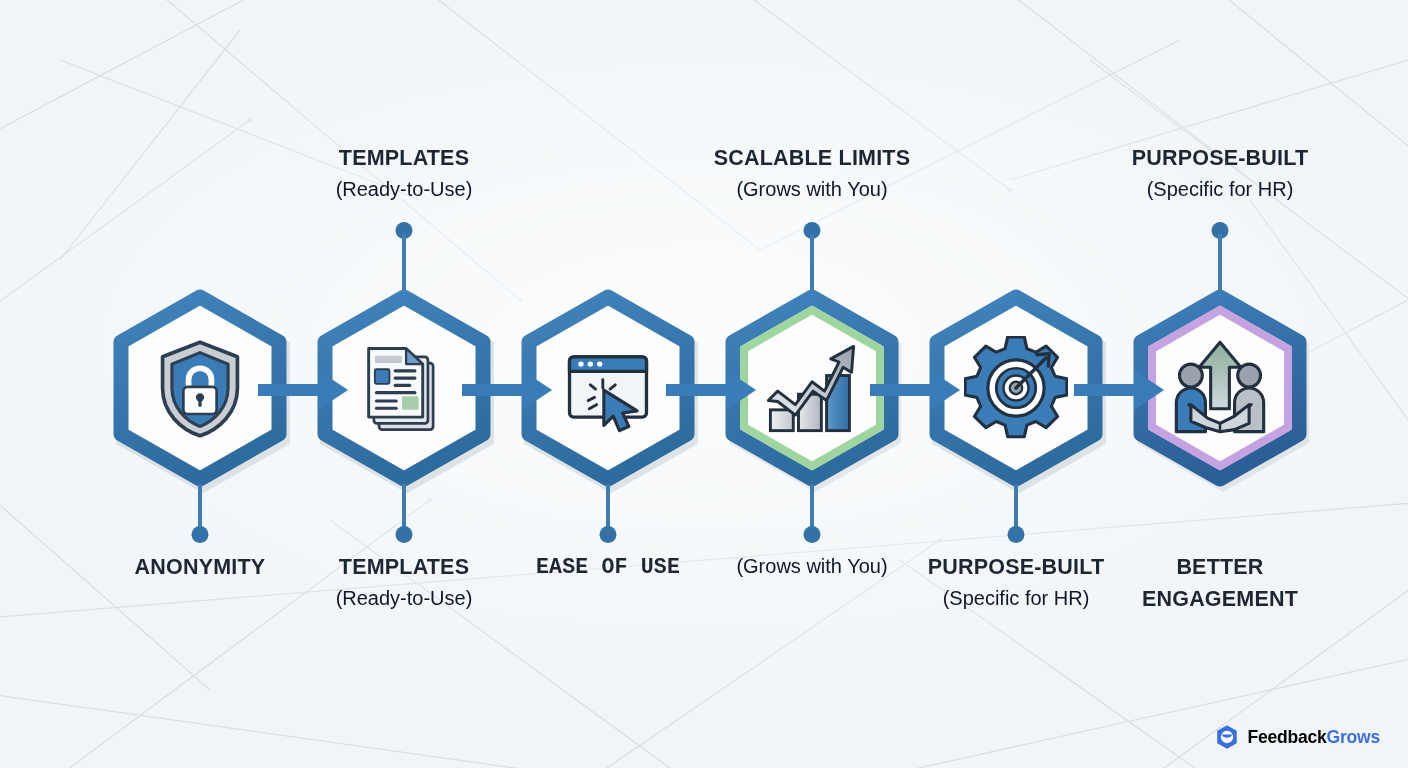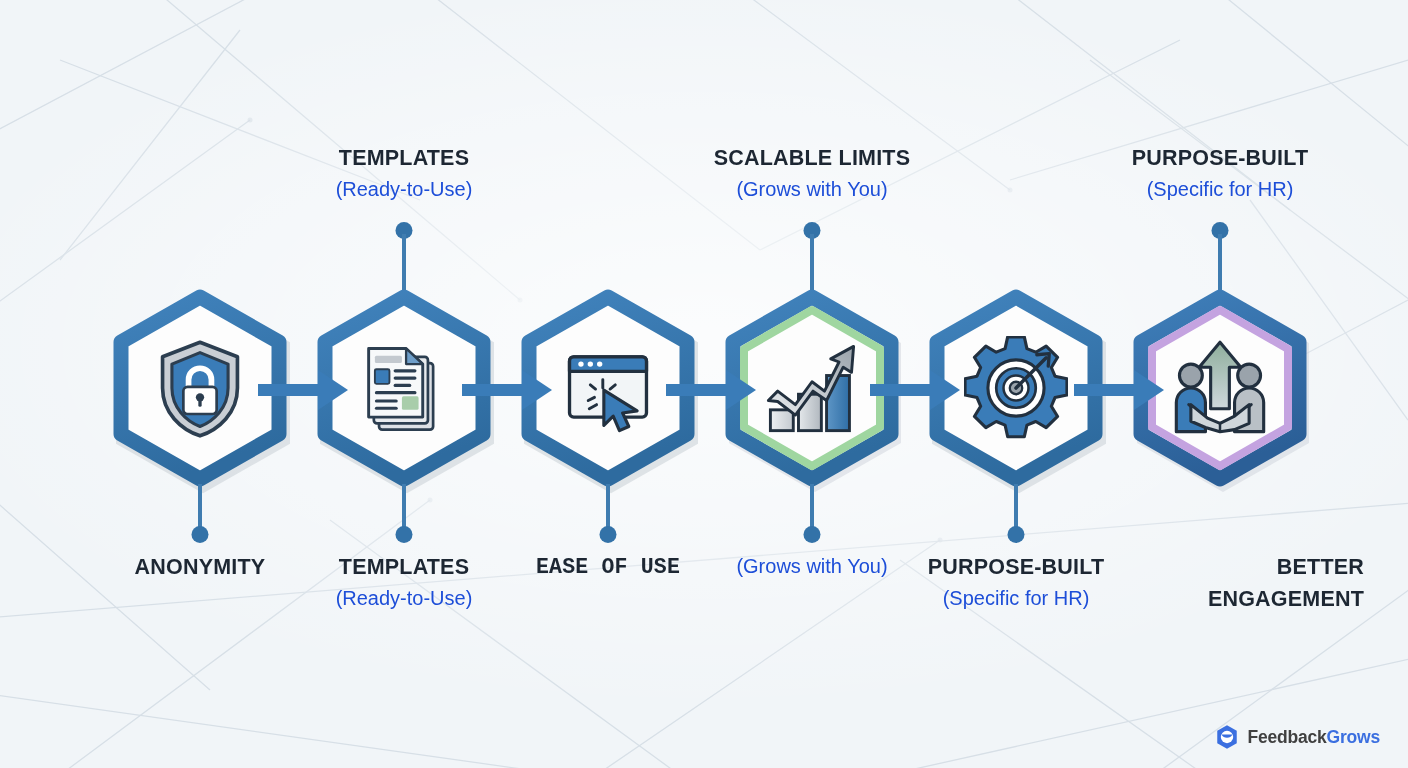--- a/index.html
+++ b/index.html
@@ -103,21 +103,21 @@
   .label .title {
     font-weight: bold;
     font-size: 21.5px;
     letter-spacing: 0.2px;
     color: #1d2733;
     line-height: 1.5;
     white-space: pre-line;
   }
   .label .sub {
     font-size: 20px;
-    color: #1d4ed8;
+    color: #0f172a;
     line-height: 1.5;
     white-space: pre-line;
   }
 
   
   #logo {
     position: absolute;
     right: 28px;
     bottom: 18px;
     display: flex;
@@ -129,21 +129,21 @@
     width: 26px;
     height: 26px;
     flex: none;
   }
   #logo .logo-text {
     font-size: 17.5px;
     font-weight: bold;
     letter-spacing: -0.2px;
     white-space: nowrap;
   }
-  #logo .logo-a { color: #404040; }
+  #logo .logo-a { color: #000000; }
   #logo .logo-b { color: #3b6fe0; }
 </style>
 </head>
 <body>
 
 <svg id="bg-texture" viewBox="0 0 1408 768" preserveAspectRatio="none">
   <g stroke="#d3dce4" stroke-width="1.3" fill="none" opacity="0.85">
     <path d="M-40 150 L300 -30"></path>
     <path d="M120 -40 L520 300"></path>
     <path d="M400 -30 L760 250"></path>
@@ -440,21 +440,21 @@
   <div class="label" style="left:492px; top:551px; width:232px;font-family:Liberation Mono, monospace;">
     <div class="title">EASE OF USE</div>
   </div>
   <div class="label" style="left:700px; top:551px; width:224px;">
     <div class="sub">(Grows with You)</div>
   </div>
   <div class="label" style="left:898px; top:551px; width:236px;">
     <div class="title">PURPOSE-BUILT</div>
     <div class="sub">(Specific for HR)</div>
   </div>
-  <div class="label" style="left:1132px; top:551px; width:232px;text-align:right;">
+  <div class="label" style="left:1104px; top:551px; width:232px;">
     <div class="title">BETTER
 ENGAGEMENT</div>
   </div>
 
 </div>
 
 <div id="logo">
   <svg class="logo-mark" viewBox="0 0 40 40">
     <path d="M20 2 L35 10.5 L35 29.5 L20 38 L5 29.5 L5 10.5 Z" fill="#3b6fe0"></path>
     <circle cx="20" cy="20" r="9.5" fill="#ffffff"></circle>

